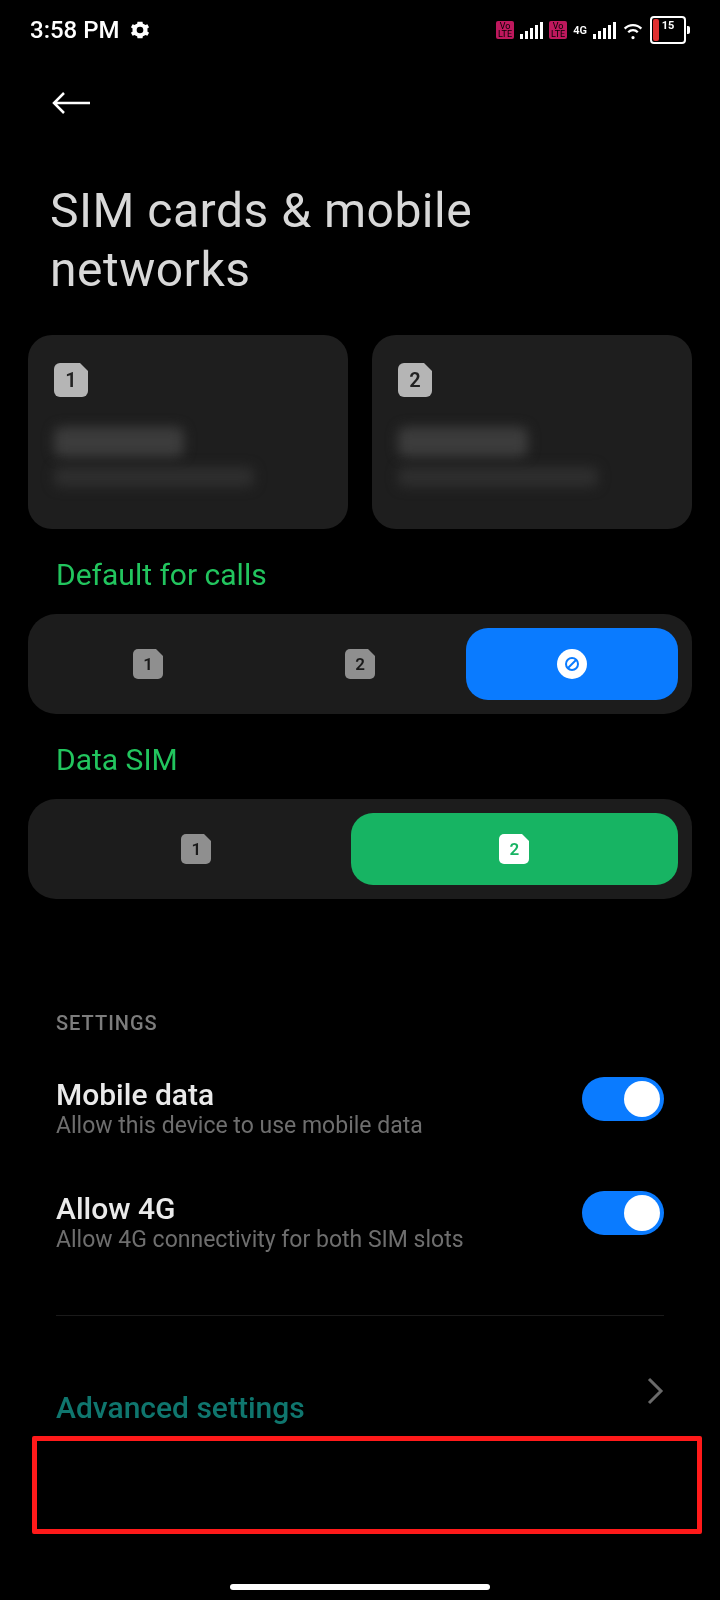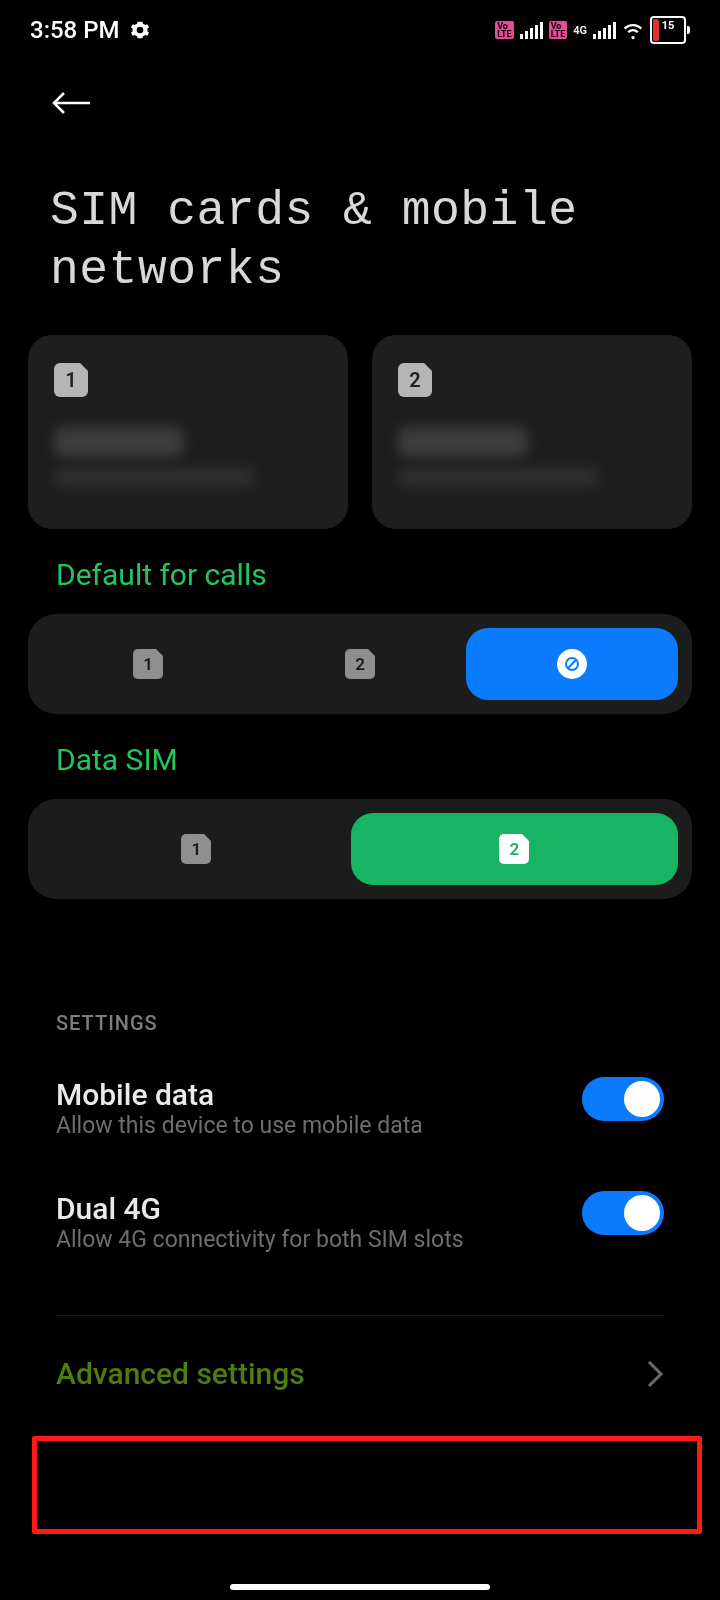--- a/index.html
+++ b/index.html
@@ -3,36 +3,36 @@
   <meta charset="utf-8">
   <style>
     * { margin: 0; padding: 0; box-sizing: border-box; font-family: -apple-system, Roboto, "Helvetica Neue", Arial, sans-serif; }
     body { width: 720px; height: 1600px; background: #000; color: #fff; position: relative; overflow: hidden; }
     
     
     .status-bar { height: 60px; display: flex; align-items: center; justify-content: space-between; padding: 0 30px; font-size: 24px; font-weight: 500; }
     .status-left { display: flex; align-items: center; gap: 10px; }
     .status-right { display: flex; align-items: center; gap: 6px; }
     .gear { width: 20px; height: 20px; }
-    .volte-badge { background: #ec4899; color: #000; font-size: 9px; font-weight: 700; padding: 1px 2px; border-radius: 2px; line-height: 8px; }
+    .volte-badge { background: #be185d; color: #000; font-size: 9px; font-weight: 400; padding: 1px 2px; border-radius: 2px; line-height: 8px; text-align: center; }
     .sig-bars { display: inline-flex; align-items: flex-end; gap: 2px; height: 18px; }
     .sig-bars span { width: 3px; background: #fff; }
     .sig-bars span:nth-child(1){height:5px}.sig-bars span:nth-child(2){height:8px}.sig-bars span:nth-child(3){height:11px}.sig-bars span:nth-child(4){height:14px}.sig-bars span:nth-child(5){height:17px}
     .sig-4g { font-size: 11px; font-weight: 600; }
     .wifi-ic { width: 22px; height: 22px; }
     .batt { display: inline-flex; align-items: center; }
     .batt-body { width: 36px; height: 28px; border: 2px solid #fff; border-radius: 4px; position: relative; }
     .batt-fill { position: absolute; left: 1px; top: 1px; bottom: 1px; width: 20%; background: #e03030; border-radius: 2px; }
     .batt-txt { position: absolute; left: 0; right: 0; text-align: center; font-size: 11px; font-weight: 700; line-height: 16px; color:#fff; }
     .batt-tip { width: 3px; height: 8px; background: #fff; border-radius: 0 2px 2px 0; margin-left: 1px; }
     
     
     .back-row { padding: 28px 40px 20px 50px; }
     .back-arrow { width: 42px; height: 30px; stroke: #fff; stroke-width: 2.5; fill: none; }
-    .page-title { padding: 40px 50px 36px 50px; font-size: 48px; font-weight: 400; color: #d8d8d8; line-height: 1.22; letter-spacing: 0.5px; font-family: Liberation Mono, monospace; }
+    .page-title { padding: 40px 50px 36px 50px; font-size: 48px; font-weight: 400; color: #d8d8d8; line-height: 1.22; letter-spacing: 0.5px; }
     
     
     .sim-cards { display: flex; gap: 24px; padding: 0 28px; }
     .sim-card { flex: 1; background: #1e1e1e; border-radius: 24px; padding: 28px 26px 32px; height: 194px; position: relative; }
     .sim-chip { width: 34px; height: 34px; background: #b5b5b5; border-radius: 6px 6px 6px 6px; position: relative; display:flex; align-items:center; justify-content:center; font-size: 20px; font-weight: 600; color: #222; }
     .sim-chip::before { content:""; position:absolute; top:0; right:0; width:0; height:0; border-left:8px solid transparent; border-top:8px solid #1e1e1e; }
     .sim-blur-1 { margin-top: 30px; width: 130px; height: 30px; background: #3c3c3c; border-radius: 8px; filter: blur(6px); }
     .sim-blur-2 { margin-top: 10px; width: 200px; height: 20px; background: #2e2e2e; border-radius: 6px; filter: blur(6px); }
     
     
@@ -52,21 +52,21 @@
     .settings-header { padding: 80px 56px 18px; font-size: 20px; font-weight: 500; letter-spacing: 1px; color: #7d7d7d; margin-top: 32px; }
     .setting-row { display:flex; align-items:flex-start; justify-content:space-between; padding: 24px 56px 28px; }
     .setting-text .st-title { font-size: 30px; font-weight: 500; color:#eaeaea; }
     .setting-text .st-desc { font-size: 23px; color:#6e6e6e; }
     .toggle { width: 82px; height: 44px; border-radius: 22px; background:#0a7bff; position:relative; }
     .toggle::after { content:""; position:absolute; top:4px; right:4px; width:36px; height:36px; background:#fff; border-radius:50%; }
     
     .divider { height:1px; background:#1a1a1a; margin: 34px 56px 0; }
     
     .adv-row { display:flex; align-items:center; justify-content:space-between; padding: 40px 56px 42px; }
-    .adv-title { font-size: 30px; font-weight: 500; color:#4d7c0f; }
+    .adv-title { font-size: 30px; font-weight: 500; color:#0f766e;margin-top:34px; }
     .chevron { width: 18px; height: 30px; }
     
     .highlight { position:absolute; border: 5px solid #ff1a1a; border-radius: 2px; left: 32px; right: 18px; top: 1436px; height: 98px; pointer-events:none; }
     
     .home-indicator { position:absolute; bottom: 10px; left:50%; transform:translateX(-50%); width: 260px; height: 6px; background:#fff; border-radius: 3px; }
   </style>
 </head>
 <body>
 
 <div class="status-bar">
@@ -173,21 +173,21 @@
 <div class="setting-row">
   <div class="setting-text">
     <div class="st-title">Mobile data</div>
     <div class="st-desc">Allow this device to use mobile data</div>
   </div>
   <div class="toggle"></div>
 </div>
 
 <div class="setting-row">
   <div class="setting-text">
-    <div class="st-title">Dual 4G</div>
+    <div class="st-title">Allow 4G</div>
     <div class="st-desc">Allow 4G connectivity for both SIM slots</div>
   </div>
   <div class="toggle"></div>
 </div>
 
 <div class="divider"></div>
 
 <div class="adv-row">
   <div class="adv-title">Advanced settings</div>
   <svg class="chevron" viewBox="0 0 12 20" fill="none" stroke="#6a6a6a" stroke-width="2">

